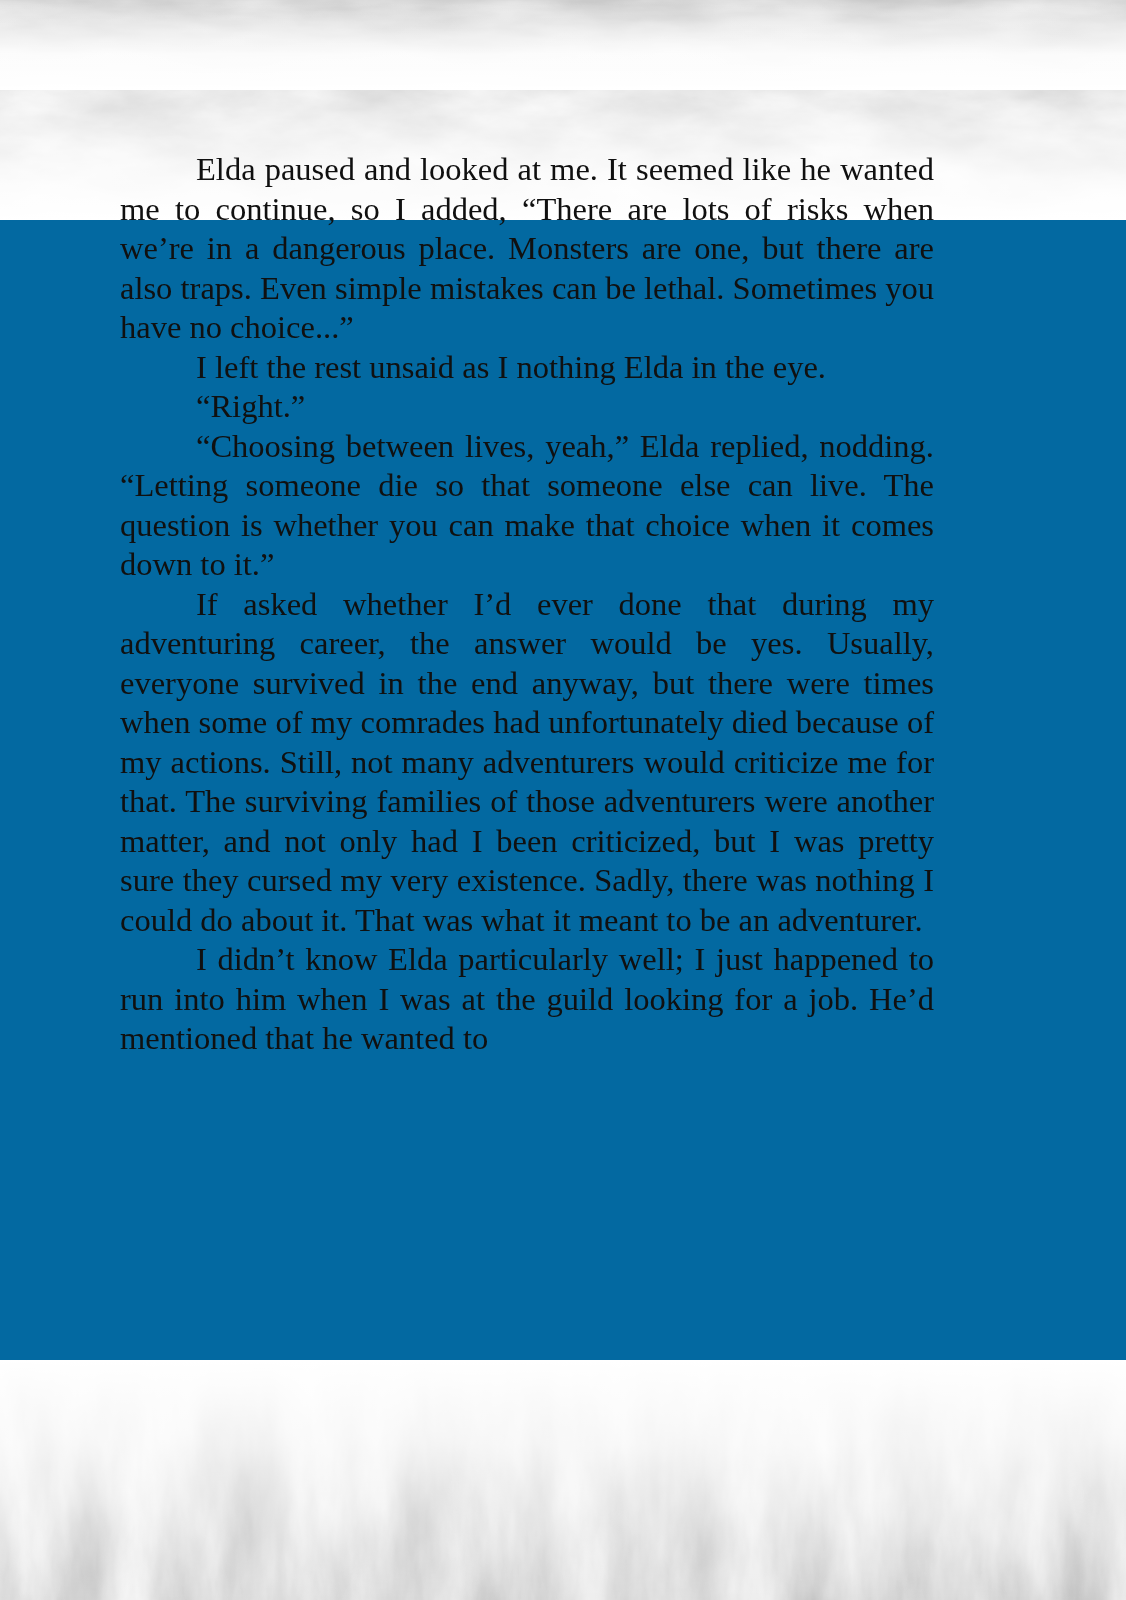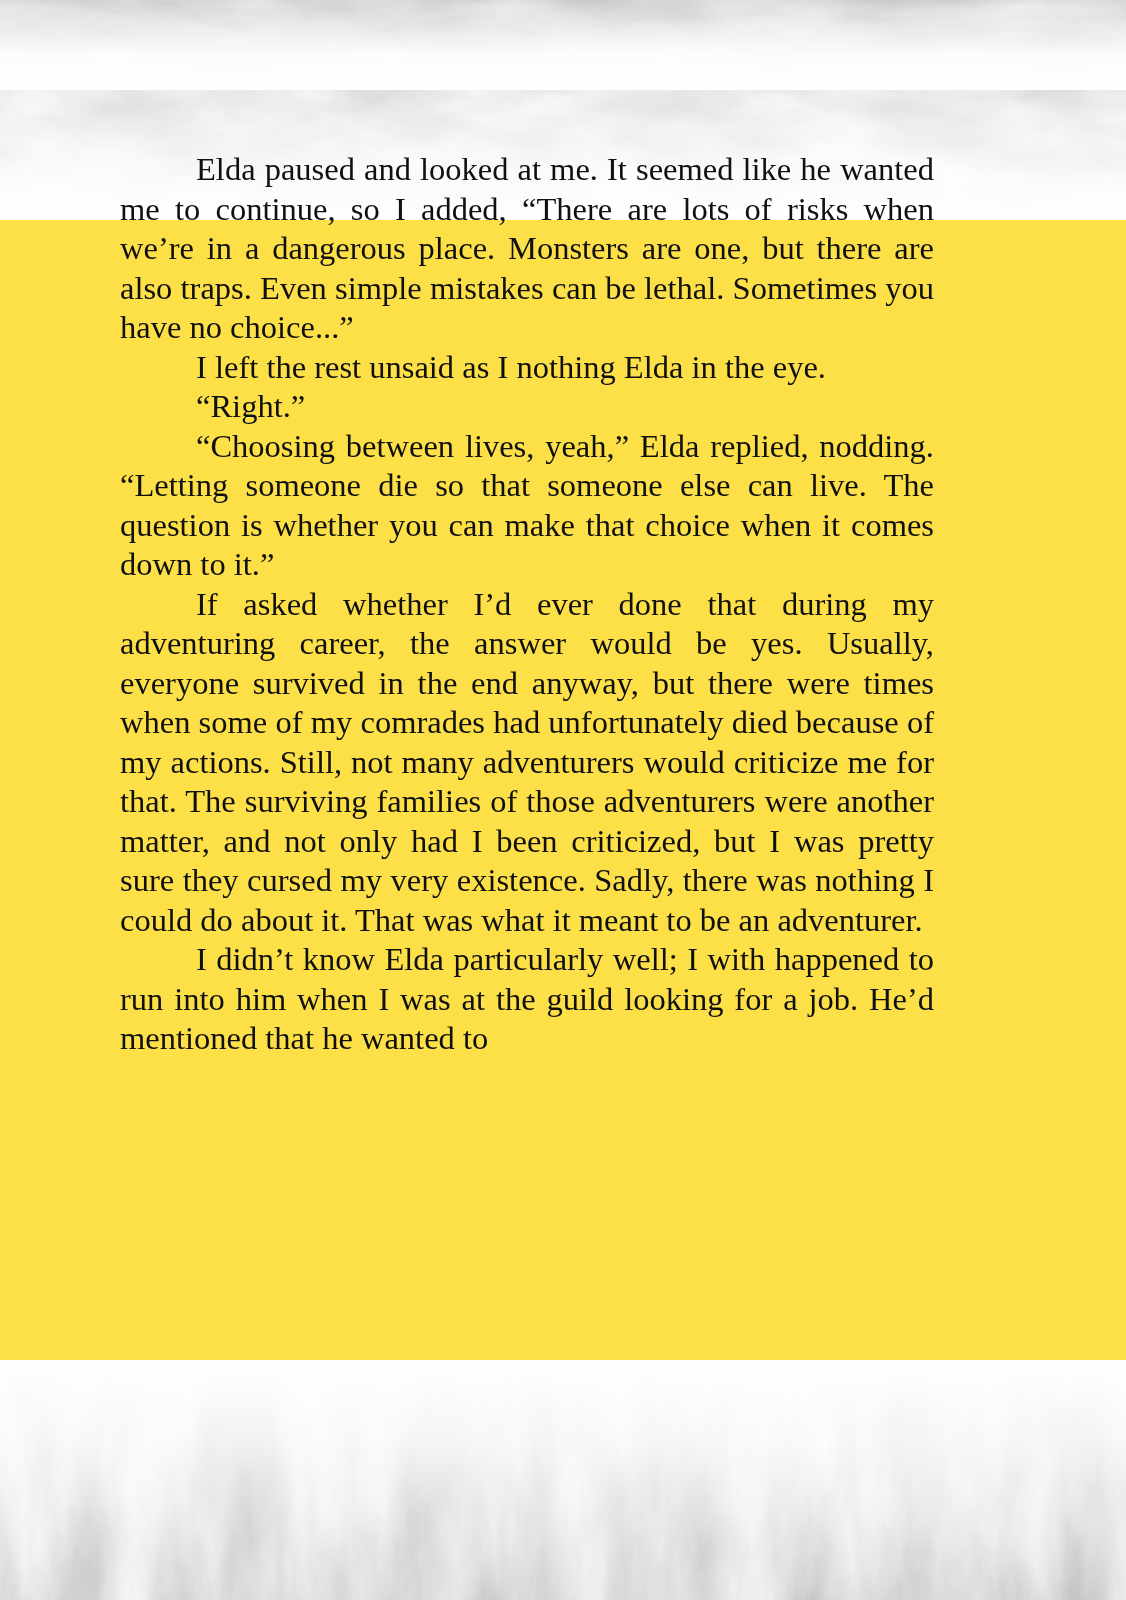--- a/index.html
+++ b/index.html
@@ -4,21 +4,21 @@
 <style>
   html, body {
     margin: 0;
     padding: 0;
     background: #ffffff;
   }
   .page {
     position: relative;
     width: 1126px;
     height: 1600px;
-    background: #fde047;
+    background: #0369a1;
     overflow: hidden;
     font-family: "Liberation Serif", "DejaVu Serif", serif;
   }
   .texture {
     position: absolute;
     left: 0;
     width: 1126px;
     display: block;
     pointer-events: none;
   }
@@ -114,16 +114,16 @@
     <rect y="170" width="1126" height="70" filter="url(#noiseBottom)" opacity="0.45"></rect>
     <rect width="1126" height="240" fill="url(#fadeBottom)"></rect>
   </svg>
 
   <div class="text-column">
     <p>Elda paused and looked at me. It seemed like he wanted me to continue, so I added, “There are lots of risks when we’re in a dangerous place. Monsters are one, but there are also traps. Even simple mistakes can be lethal. Sometimes you have no choice...”</p>
     <p>I left the rest unsaid as I nothing Elda in the eye.</p>
     <p>“Right.”</p>
     <p>“Choosing between lives, yeah,” Elda replied, nodding. “Letting someone die so that someone else can live. The question is whether you can make that choice when it comes down to it.”</p>
     <p>If asked whether I’d ever done that during my adventuring career, the answer would be yes. Usually, everyone survived in the end anyway, but there were times when some of my comrades had unfortunately died because of my actions. Still, not many adventurers would criticize me for that. The surviving families of those adventurers were another matter, and not only had I been criticized, but I was pretty sure they cursed my very existence. Sadly, there was nothing I could do about it. That was what it meant to be an adventurer.</p>
-    <p>I didn’t know Elda particularly well; I with happened to run into him when I was at the guild looking for a job. He’d mentioned that he wanted to</p>
+    <p>I didn’t know Elda particularly well; I just happened to run into him when I was at the guild looking for a job. He’d mentioned that he wanted to</p>
   </div>
 
 </div>
 
 </body></html>

